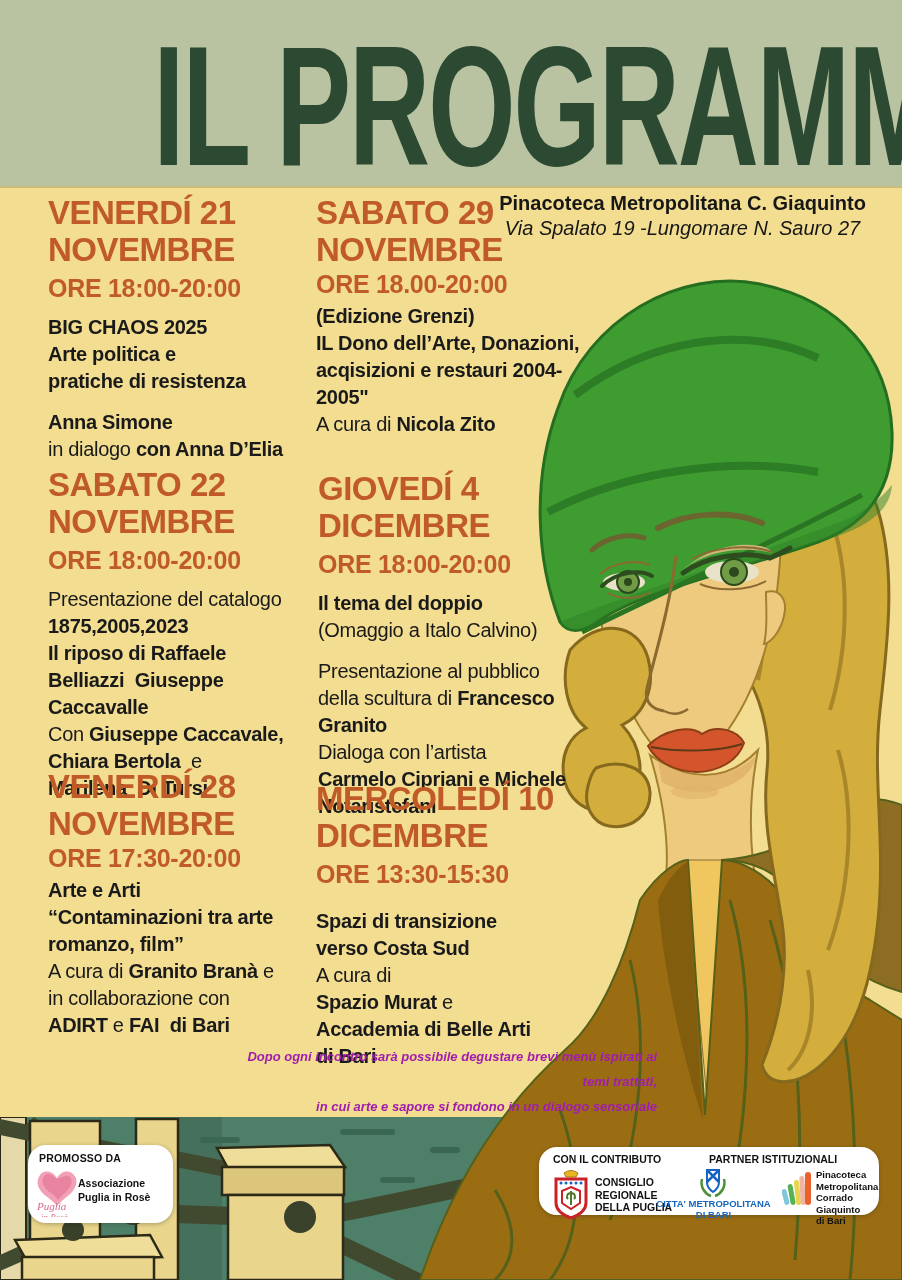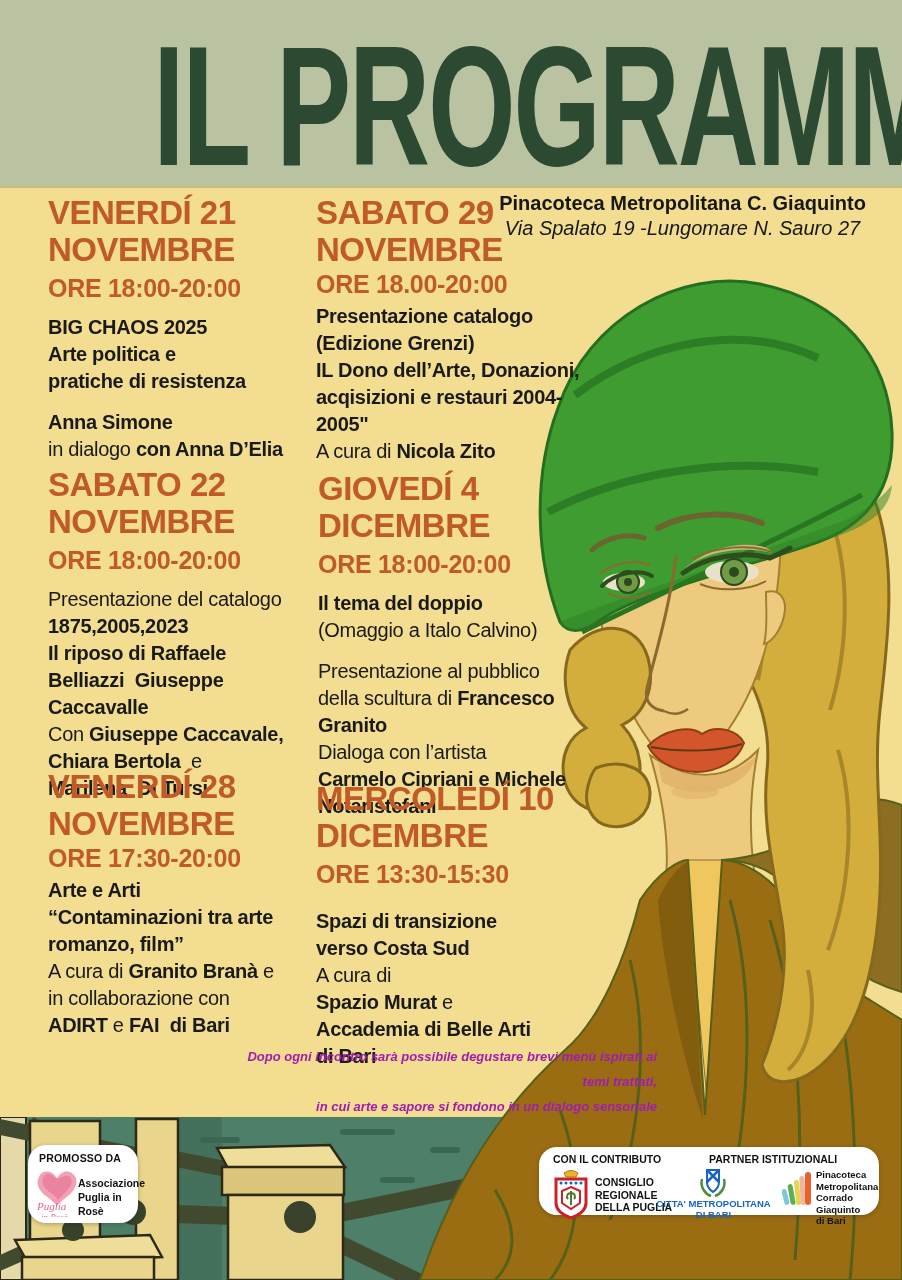--- a/index.html
+++ b/index.html
@@ -36,21 +36,21 @@
   
   .note{position:absolute;left:12px;top:1044px;width:645px;text-align:right;
     font-weight:bold;font-style:italic;font-size:13px;line-height:25px;color:#a21caf;}
   .note div{white-space:pre;}
   
   .pier-svg{position:absolute;left:0;top:1117px;width:902px;height:163px;}
   .woman-svg{position:absolute;left:400px;top:260px;width:502px;height:1020px;}
   
   .badge{position:absolute;background:var(--badge-bg,#fff);border-radius:18px;
     box-shadow:0 1px 4px rgba(40,40,20,.35);color:#111;}
-  .badge-promosso{left:28px;top:1145px;width:110px;height:78px;}
+  .badge-promosso{left:28px;top:1145px;width:110px;height:78px;padding-left:35px;}
   .bp-label{position:absolute;left:11px;top:7px;font-weight:bold;font-size:10.5px;letter-spacing:.2px;}
   .bp-heart{position:absolute;left:6px;top:20px;}
   .bp-org{position:absolute;left:50px;top:31px;font-weight:bold;font-size:10.5px;line-height:14px;}
   .badge-partners{left:539px;top:1147px;width:340px;height:68px;font-size:10px;}
   .rp-label1{position:absolute;left:14px;top:6px;font-weight:bold;font-size:10.5px;}
   .rp-label2{position:absolute;left:170px;top:6px;font-weight:bold;font-size:10.5px;}
   .rp-shield{position:absolute;left:13px;top:20px;}
   .rp-consiglio{position:absolute;left:56px;top:29px;font-weight:bold;font-size:10.5px;line-height:12.5px;}
   .rp-crest{position:absolute;left:158px;top:20px;}
   .rp-bari{position:absolute;left:112px;top:51px;width:125px;text-align:center;
@@ -199,21 +199,20 @@
       </div>
   </section>
 
   <section class="event snug" style="left:316px;top:194px">
     <h2 class="ev-title">
         <div>SABATO 29</div>
         <div>NOVEMBRE</div>
       </h2>
     <div class="ev-time">ORE 18.00-20:00</div>
     <div class="ev-body">
-        <div class="bl"><span class="b">Presentazione catalogo</span></div>
         <div class="bl"><span class="b">(Edizione Grenzi)</span></div>
         <div class="bl"><span class="b">IL Dono dell’Arte, Donazioni,</span></div>
         <div class="bl"><span class="b">acqisizioni e restauri 2004-</span></div>
         <div class="bl"><span class="b">2005"</span></div>
         <div class="bl"><span>A cura di </span><span class="b">Nicola Zito</span></div>
       </div>
   </section>
 
   <section class="event" style="left:48px;top:466px">
     <h2 class="ev-title">

